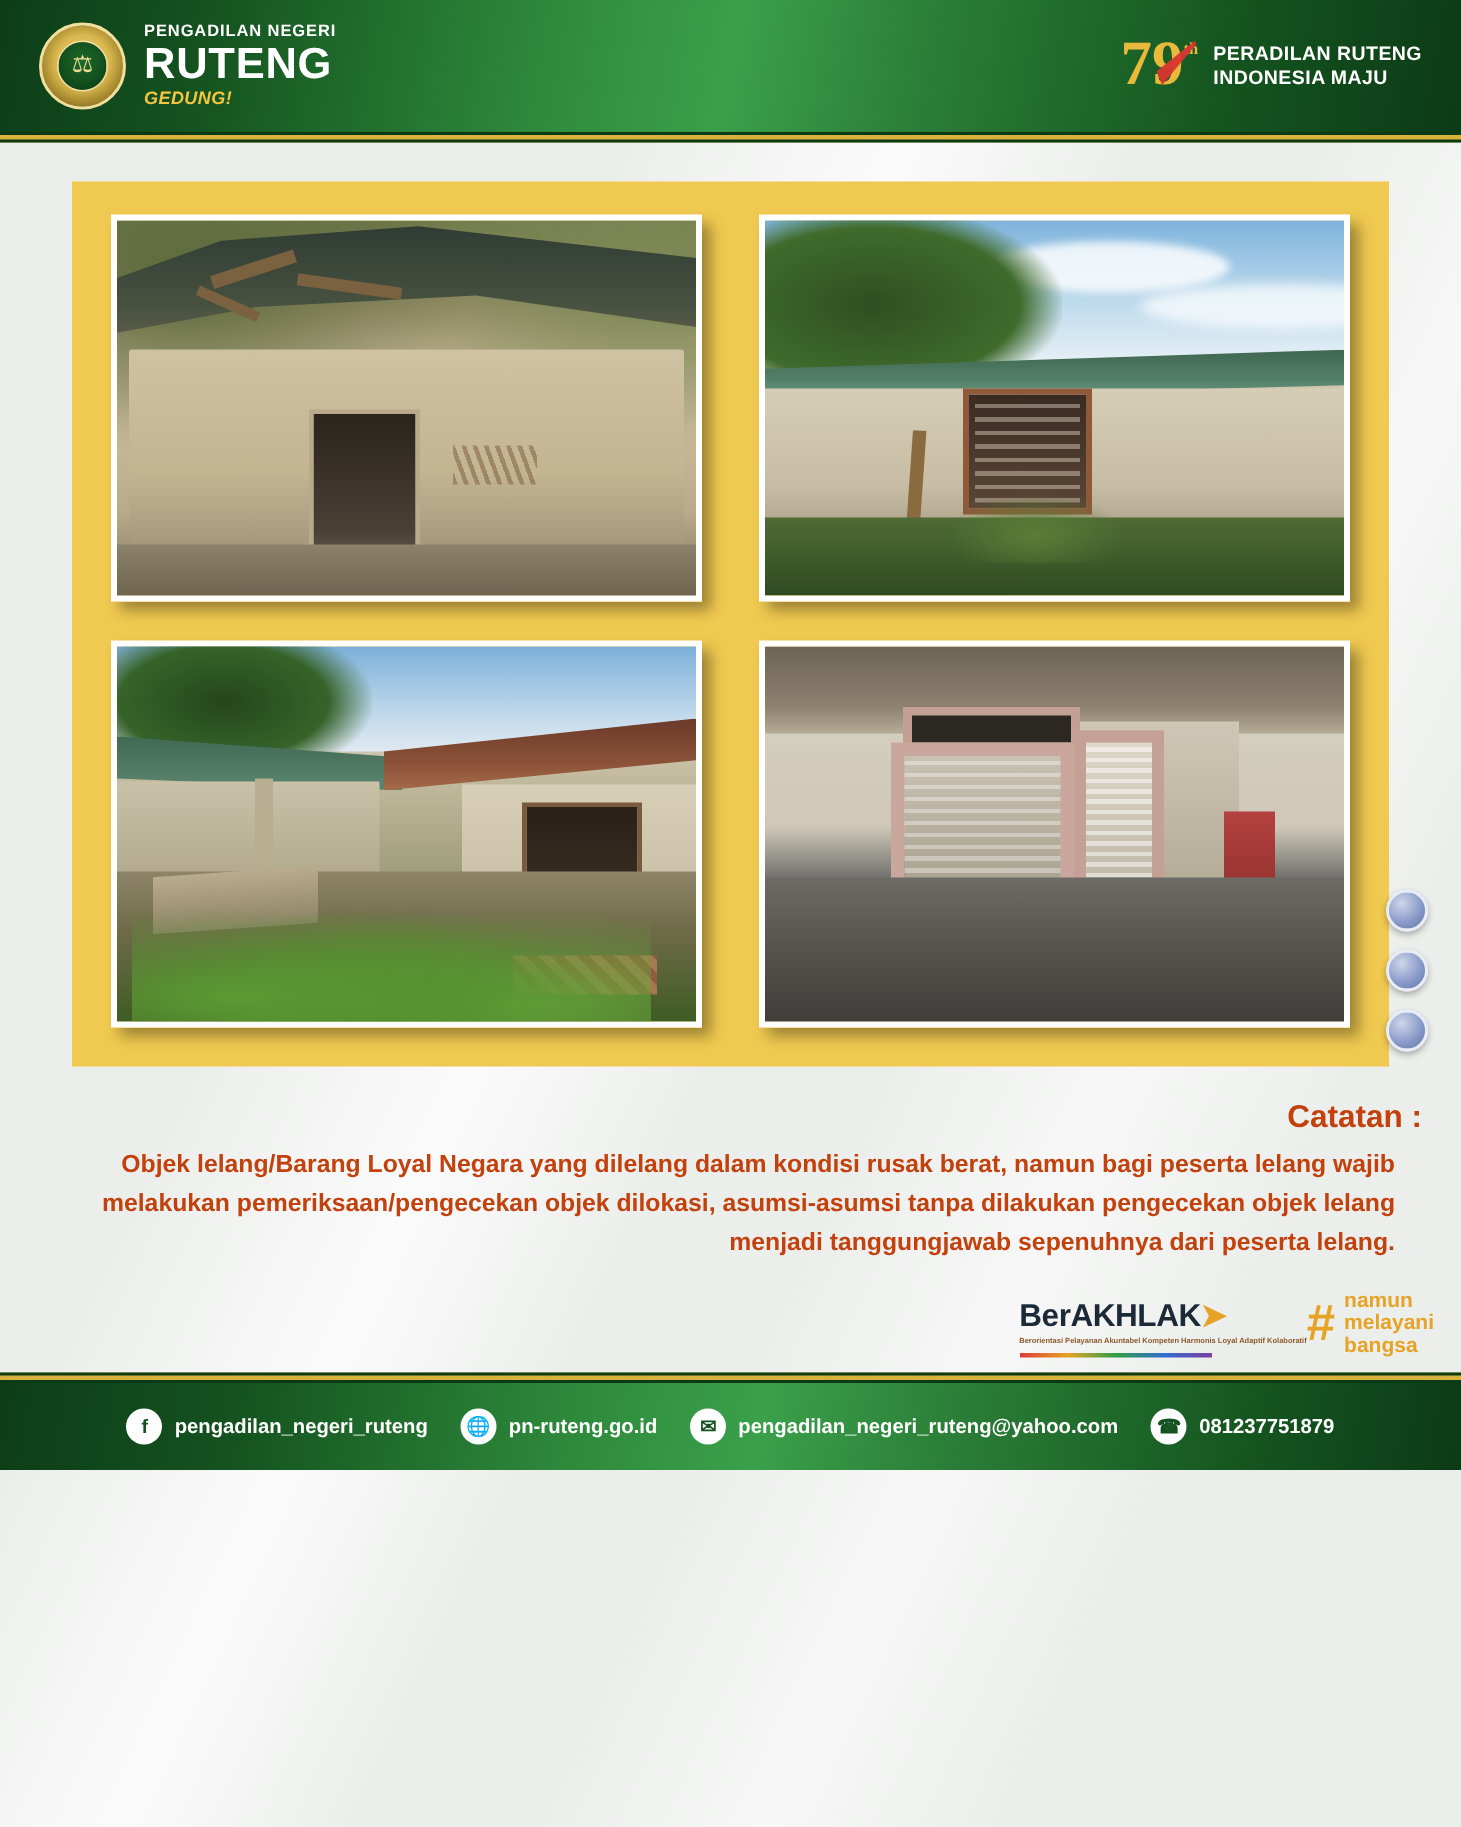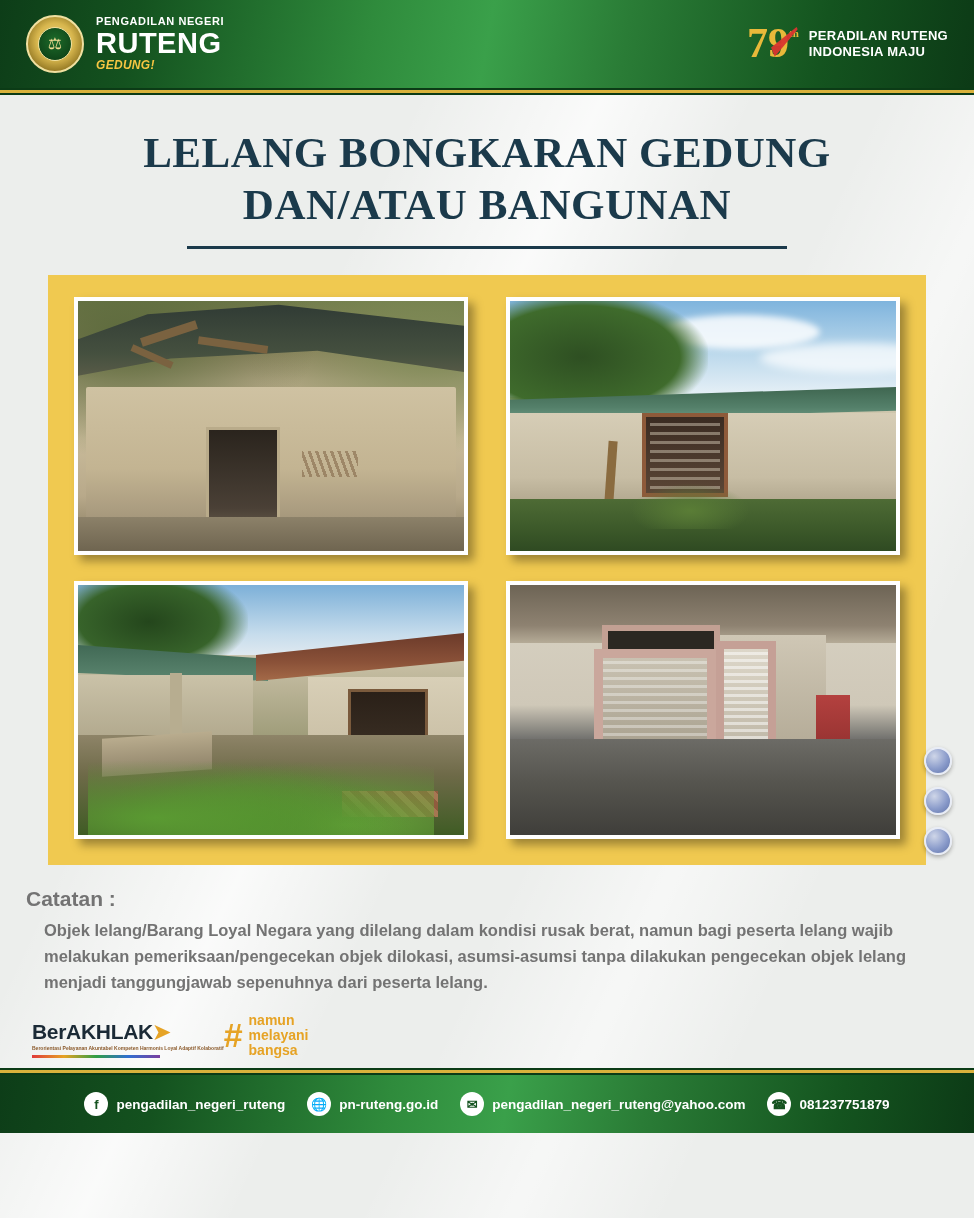--- a/index.html
+++ b/index.html
@@ -232,29 +232,29 @@
   
   .dots { position: absolute; right: -26px; bottom: 10px; display: flex; flex-direction: column; gap: 12px; }
   .dot {
     width: 28px; height: 28px; border-radius: 50%;
     background: radial-gradient(circle at 35% 30%, #cfd6e8 0%, #8b9ccb 55%, #5f72a8 100%);
     border: 2px solid #e8ecf5;
     box-shadow: 0 2px 4px rgba(0,0,0,.3);
   }
 
   
-  .note { margin: 22px 26px 0; text-align: left; color: #737373; }
+  .note { margin: 22px 26px 0; text-align: right; color: #c2410c; }
   .note h2 { font-size: 21px; font-weight: bold; margin-bottom: 6px; }
   .note p { font-size: 16.5px; font-weight: bold; line-height: 1.58; padding: 0 18px; }
 
   
   .brandrow {
     position: relative;
-    display: flex; align-items: flex-end; justify-content: flex-start;
-    padding: 18px 32px 10px;
+    display: flex; align-items: flex-end; justify-content: flex-end;
+    padding: 18px 18px 10px;
   }
   .berakhlak { line-height: 1; }
   .berakhlak .b1 { font-size: 21px; font-weight: bold; color: #1b2a36; letter-spacing: -.3px; }
   .berakhlak .b1 .arrow { color: #e6a325; }
   .berakhlak .b2 { font-size: 5px; color: #8b5a2b; margin-top: 3px; line-height: 1.5; font-weight: bold; }
   .berakhlak .bar { margin-top: 3px; height: 3px; width: 128px;
     background: linear-gradient(90deg, #e03a3a, #e6a325, #2f9e44, #2f6fd0, #7b3fa0); }
   .bangga { display: flex; align-items: center; gap: 6px; }
   .bangga .hash { color: #e6a325; font-size: 34px; font-weight: bold; line-height: .9; }
   .bangga .btxt { color: #e6a325; font-weight: bold; font-size: 14px; line-height: 1.08; }
@@ -299,27 +299,20 @@
           <span class="swoosh"></span>
         </div>
         <div class="anniv-text">
           <div>PERADILAN RUTENG</div>
           <div>INDONESIA MAJU</div>
         </div>
       </div>
     </div>
     <div class="header-rule"></div>
 
-    <div class="title-block">
-      <div class="title">
-        <div>LELANG BONGKARAN GEDUNG</div>
-        <div>DAN/ATAU BANGUNAN</div>
-      </div>
-      <div class="title-underline"></div>
-    </div>
 
     <div class="gallery">
 
       <div class="photo ph1">
         <div class="roof"></div>
           <div class="beam b1"></div>
           <div class="beam b2"></div>
           <div class="beam b3"></div>
         <div class="wall"></div>
           <div class="graf"></div>

